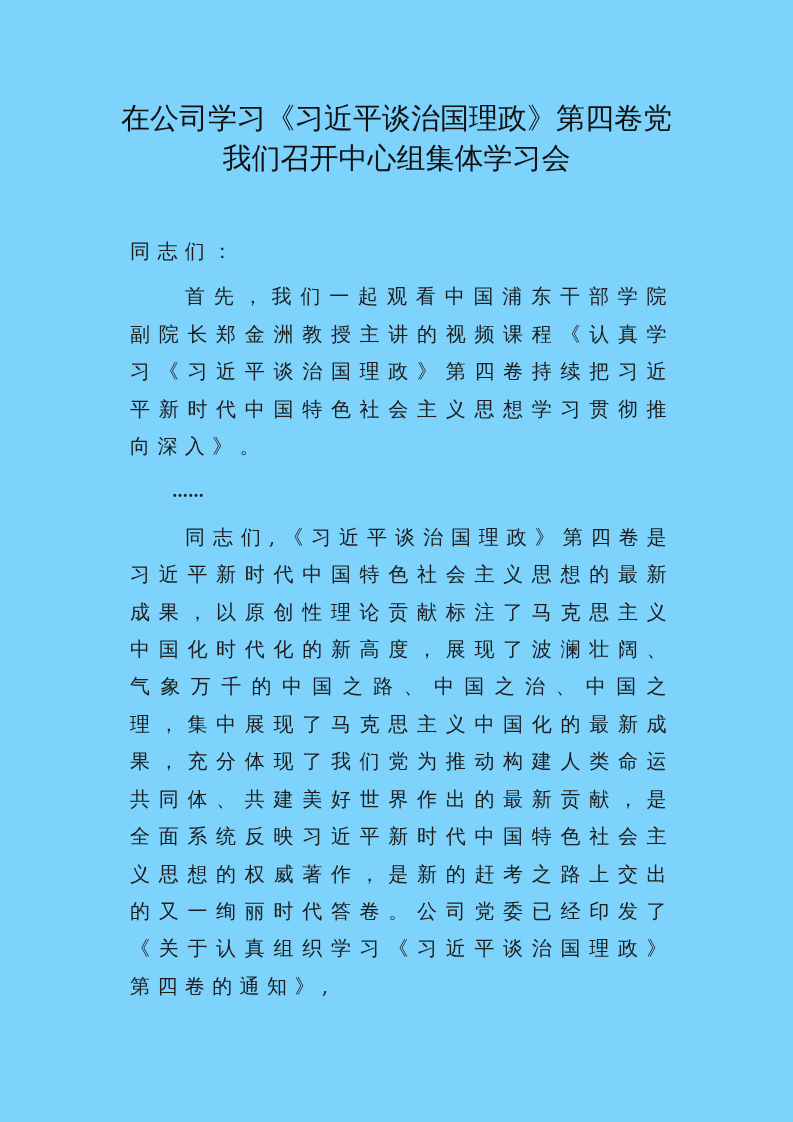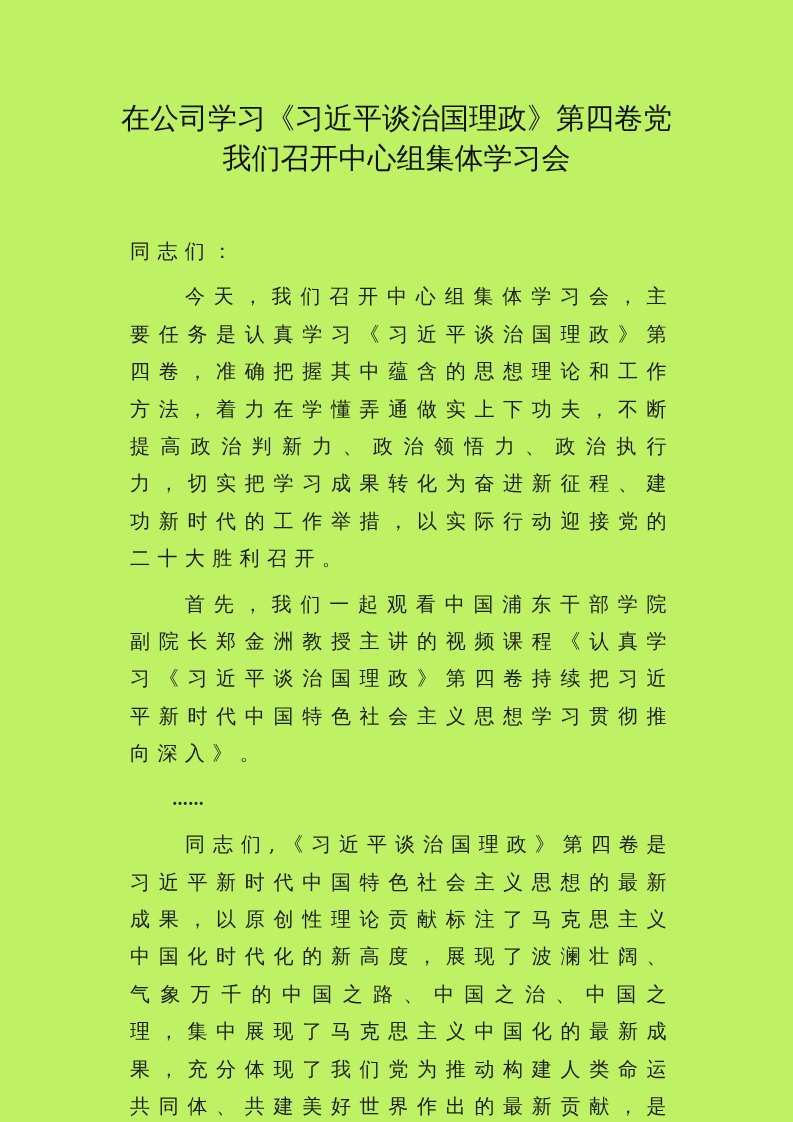--- a/index.html
+++ b/index.html
@@ -13,21 +13,21 @@
     position: relative;
     overflow: hidden;
     font-family: "DejaVu Serif", "Liberation Serif", serif;
     color: #1a1a1a;
   }
   .page {
     position: absolute;
     left: 0; top: 0;
     width: 793px;
     height: 1122px;
-    background: #bef264;
+    background: #7dd3fc;
   }
   .title {
     position: absolute;
     left: 100px;
     top: 98px;
     width: 593px;
     text-align: center;
     font-size: 29px;
     line-height: 40px;
     font-weight: normal;
@@ -64,18 +64,17 @@
 <body>
 
 <div class="page">
   <h1 class="title">
     <span>在公司学习《习近平谈治国理政》第四卷党</span>
     <span>我们召开中心组集体学习会</span>
   </h1>
 
   <div class="body">
     <p>同志们：</p>
-    <p class="indent">今天，我们召开中心组集体学习会，主要任务是认真学习《习近平谈治国理政》第四卷，准确把握其中蕴含的思想理论和工作方法，着力在学懂弄通做实上下功夫，不断提高政治判新力、政治领悟力、政治执行力，切实把学习成果转化为奋进新征程、建功新时代的工作举措，以实际行动迎接党的二十大胜利召开。</p>
     <p class="indent">首先，我们一起观看中国浦东干部学院副院长郑金洲教授主讲的视频课程《认真学习《习近平谈治国理政》第四卷持续把习近平新时代中国特色社会主义思想学习贯彻推向深入》。</p>
     <p class="ellipsis">……</p>
     <p class="indent">同志们,《习近平谈治国理政》第四卷是习近平新时代中国特色社会主义思想的最新成果，以原创性理论贡献标注了马克思主义中国化时代化的新高度，展现了波澜壮阔、气象万千的中国之路、中国之治、中国之理，集中展现了马克思主义中国化的最新成果，充分体现了我们党为推动构建人类命运共同体、共建美好世界作出的最新贡献，是全面系统反映习近平新时代中国特色社会主义思想的权威著作，是新的赶考之路上交出的又一绚丽时代答卷。公司党委已经印发了《关于认真组织学习《习近平谈治国理政》第四卷的通知》,</p>
   </div>
 </div>
 
 </body></html>

